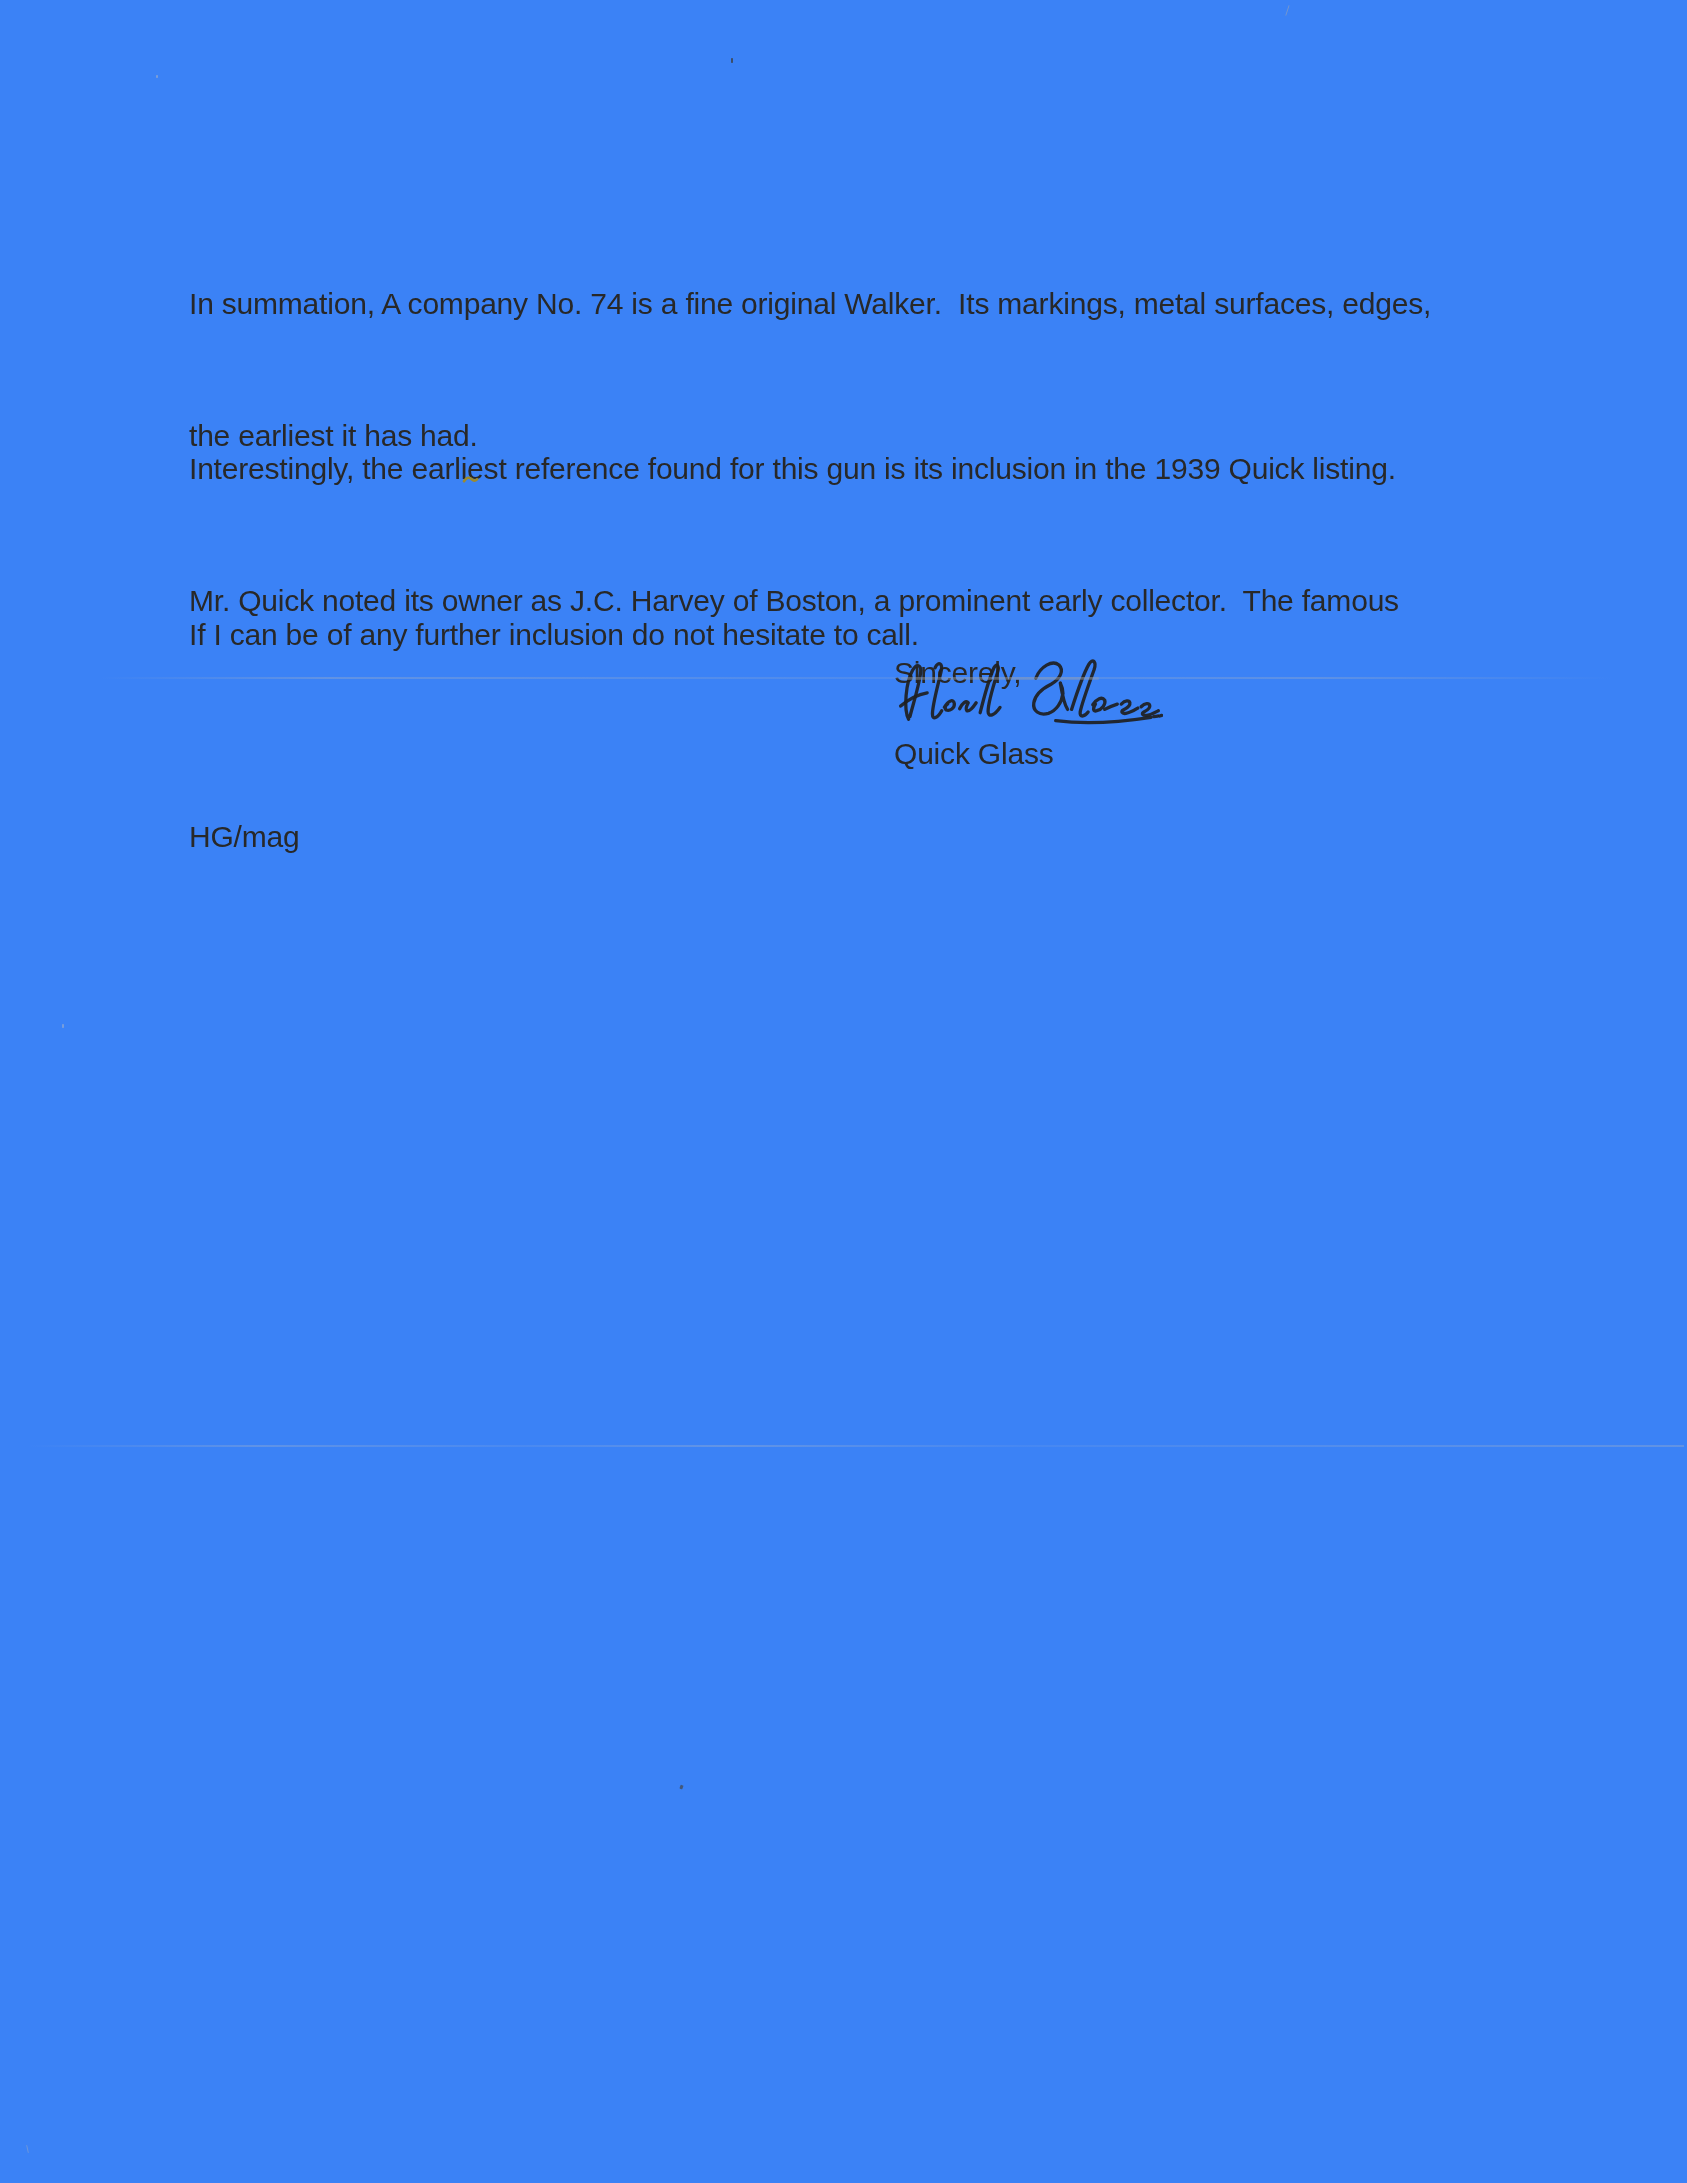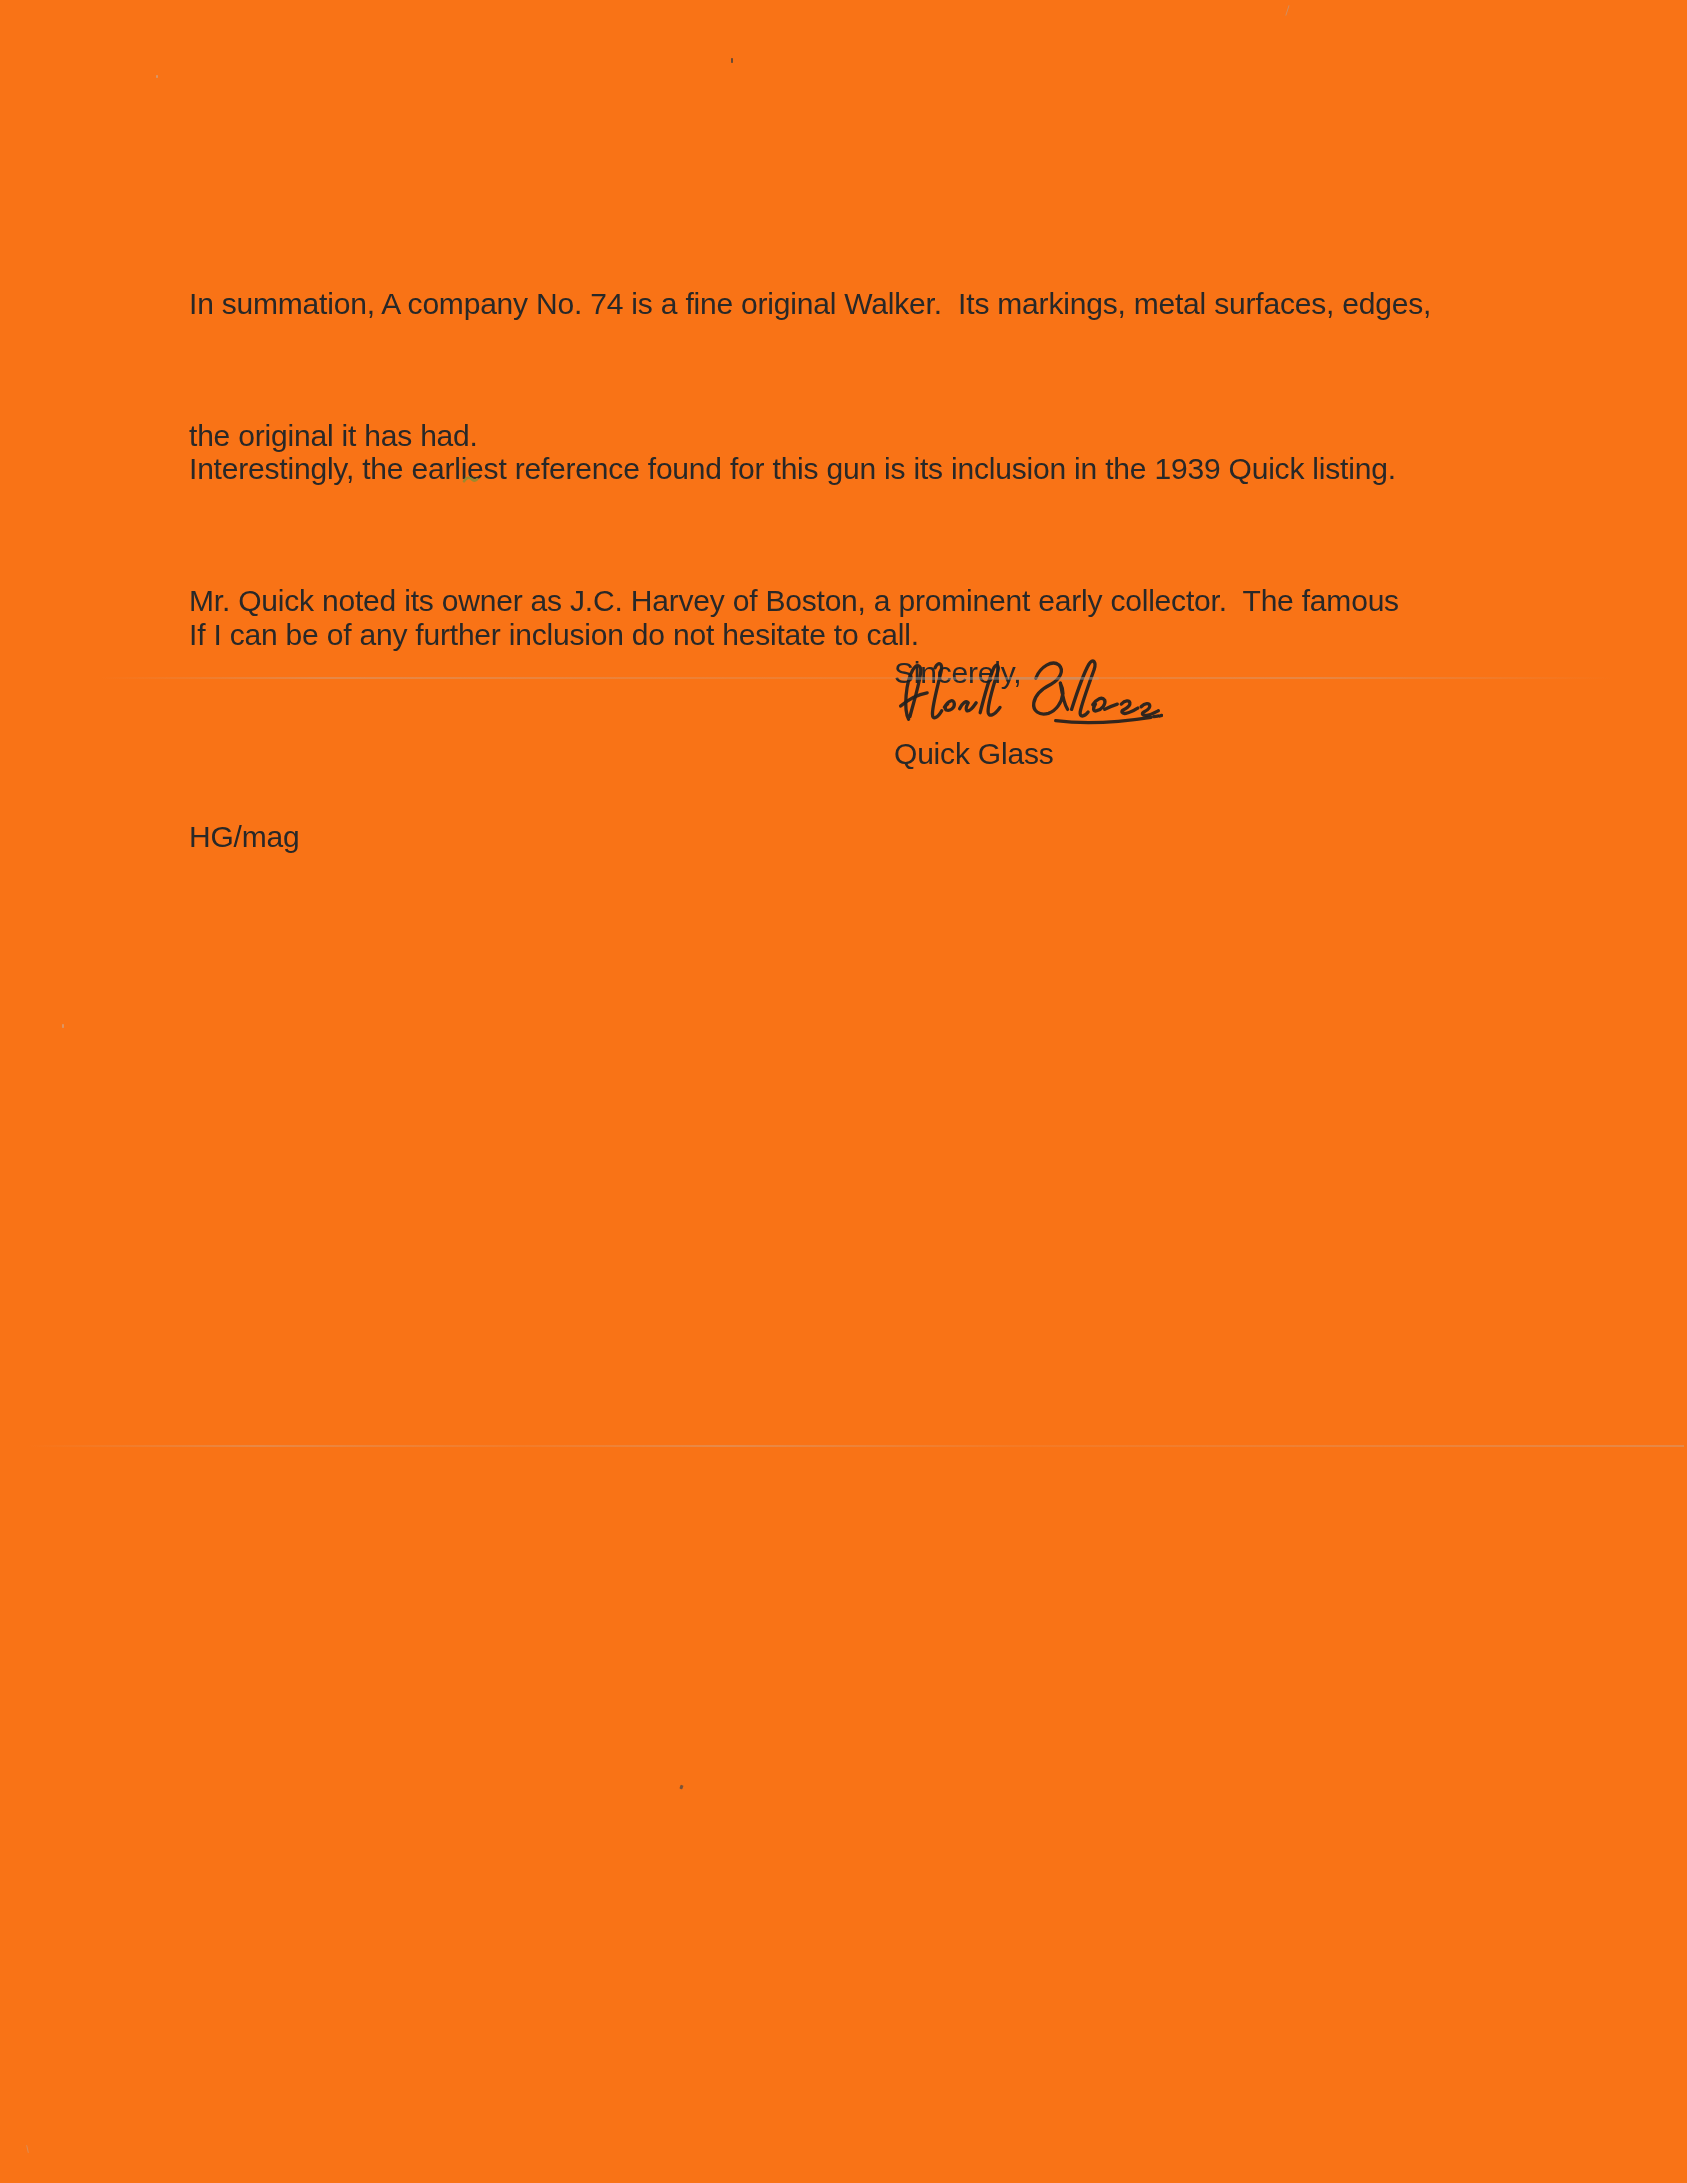--- a/index.html
+++ b/index.html
@@ -4,21 +4,21 @@
 <style>
   html, body {
     margin: 0;
     padding: 0;
     background: #e9e9e9;
   }
   .page {
     position: relative;
     width: 1687px;
     height: 2183px;
-    background: #f97316;
+    background: #3b82f6;
     overflow: hidden;
     font-family: "Liberation Sans", sans-serif;
     color: #282828;
   }
   .para, .closing, .typed-name, .initials {
     position: absolute;
     font-size: 30px;
     line-height: 44px;
     letter-spacing: -0.2px;
     white-space: pre;
@@ -86,21 +86,21 @@
   .speck-e { left: 62px;   top: 1024px; width: 2px; height: 4px; background: rgba(190,190,190,0.45); }
   .speck-f { left: 26.5px;   top: 2145px; width: 1.3px; height: 8px; background: rgba(180,180,180,0.4); transform: rotate(-12deg); }
 </style>
 </head>
 <body>
 
 <div class="page">
 
   <div class="para p1">
     <div class="line">In summation, A company No. 74 is a fine original Walker.  Its markings, metal surfaces, edges,</div>
-    <div class="line">the original it has had.</div>
+    <div class="line">the earliest it has had.</div>
   </div>
 
   <div class="para p2">
     <div class="line">Interestingly, the earliest reference found for this gun is its inclusion in the 1939 Quick listing.</div>
     <div class="line">Mr. Quick noted its owner as J.C. Harvey of Boston, a prominent early collector.  The famous</div>
   </div>
 
   <div class="para p3">
     <div class="line">If I can be of any further inclusion do not hesitate to call.</div>
   </div>

